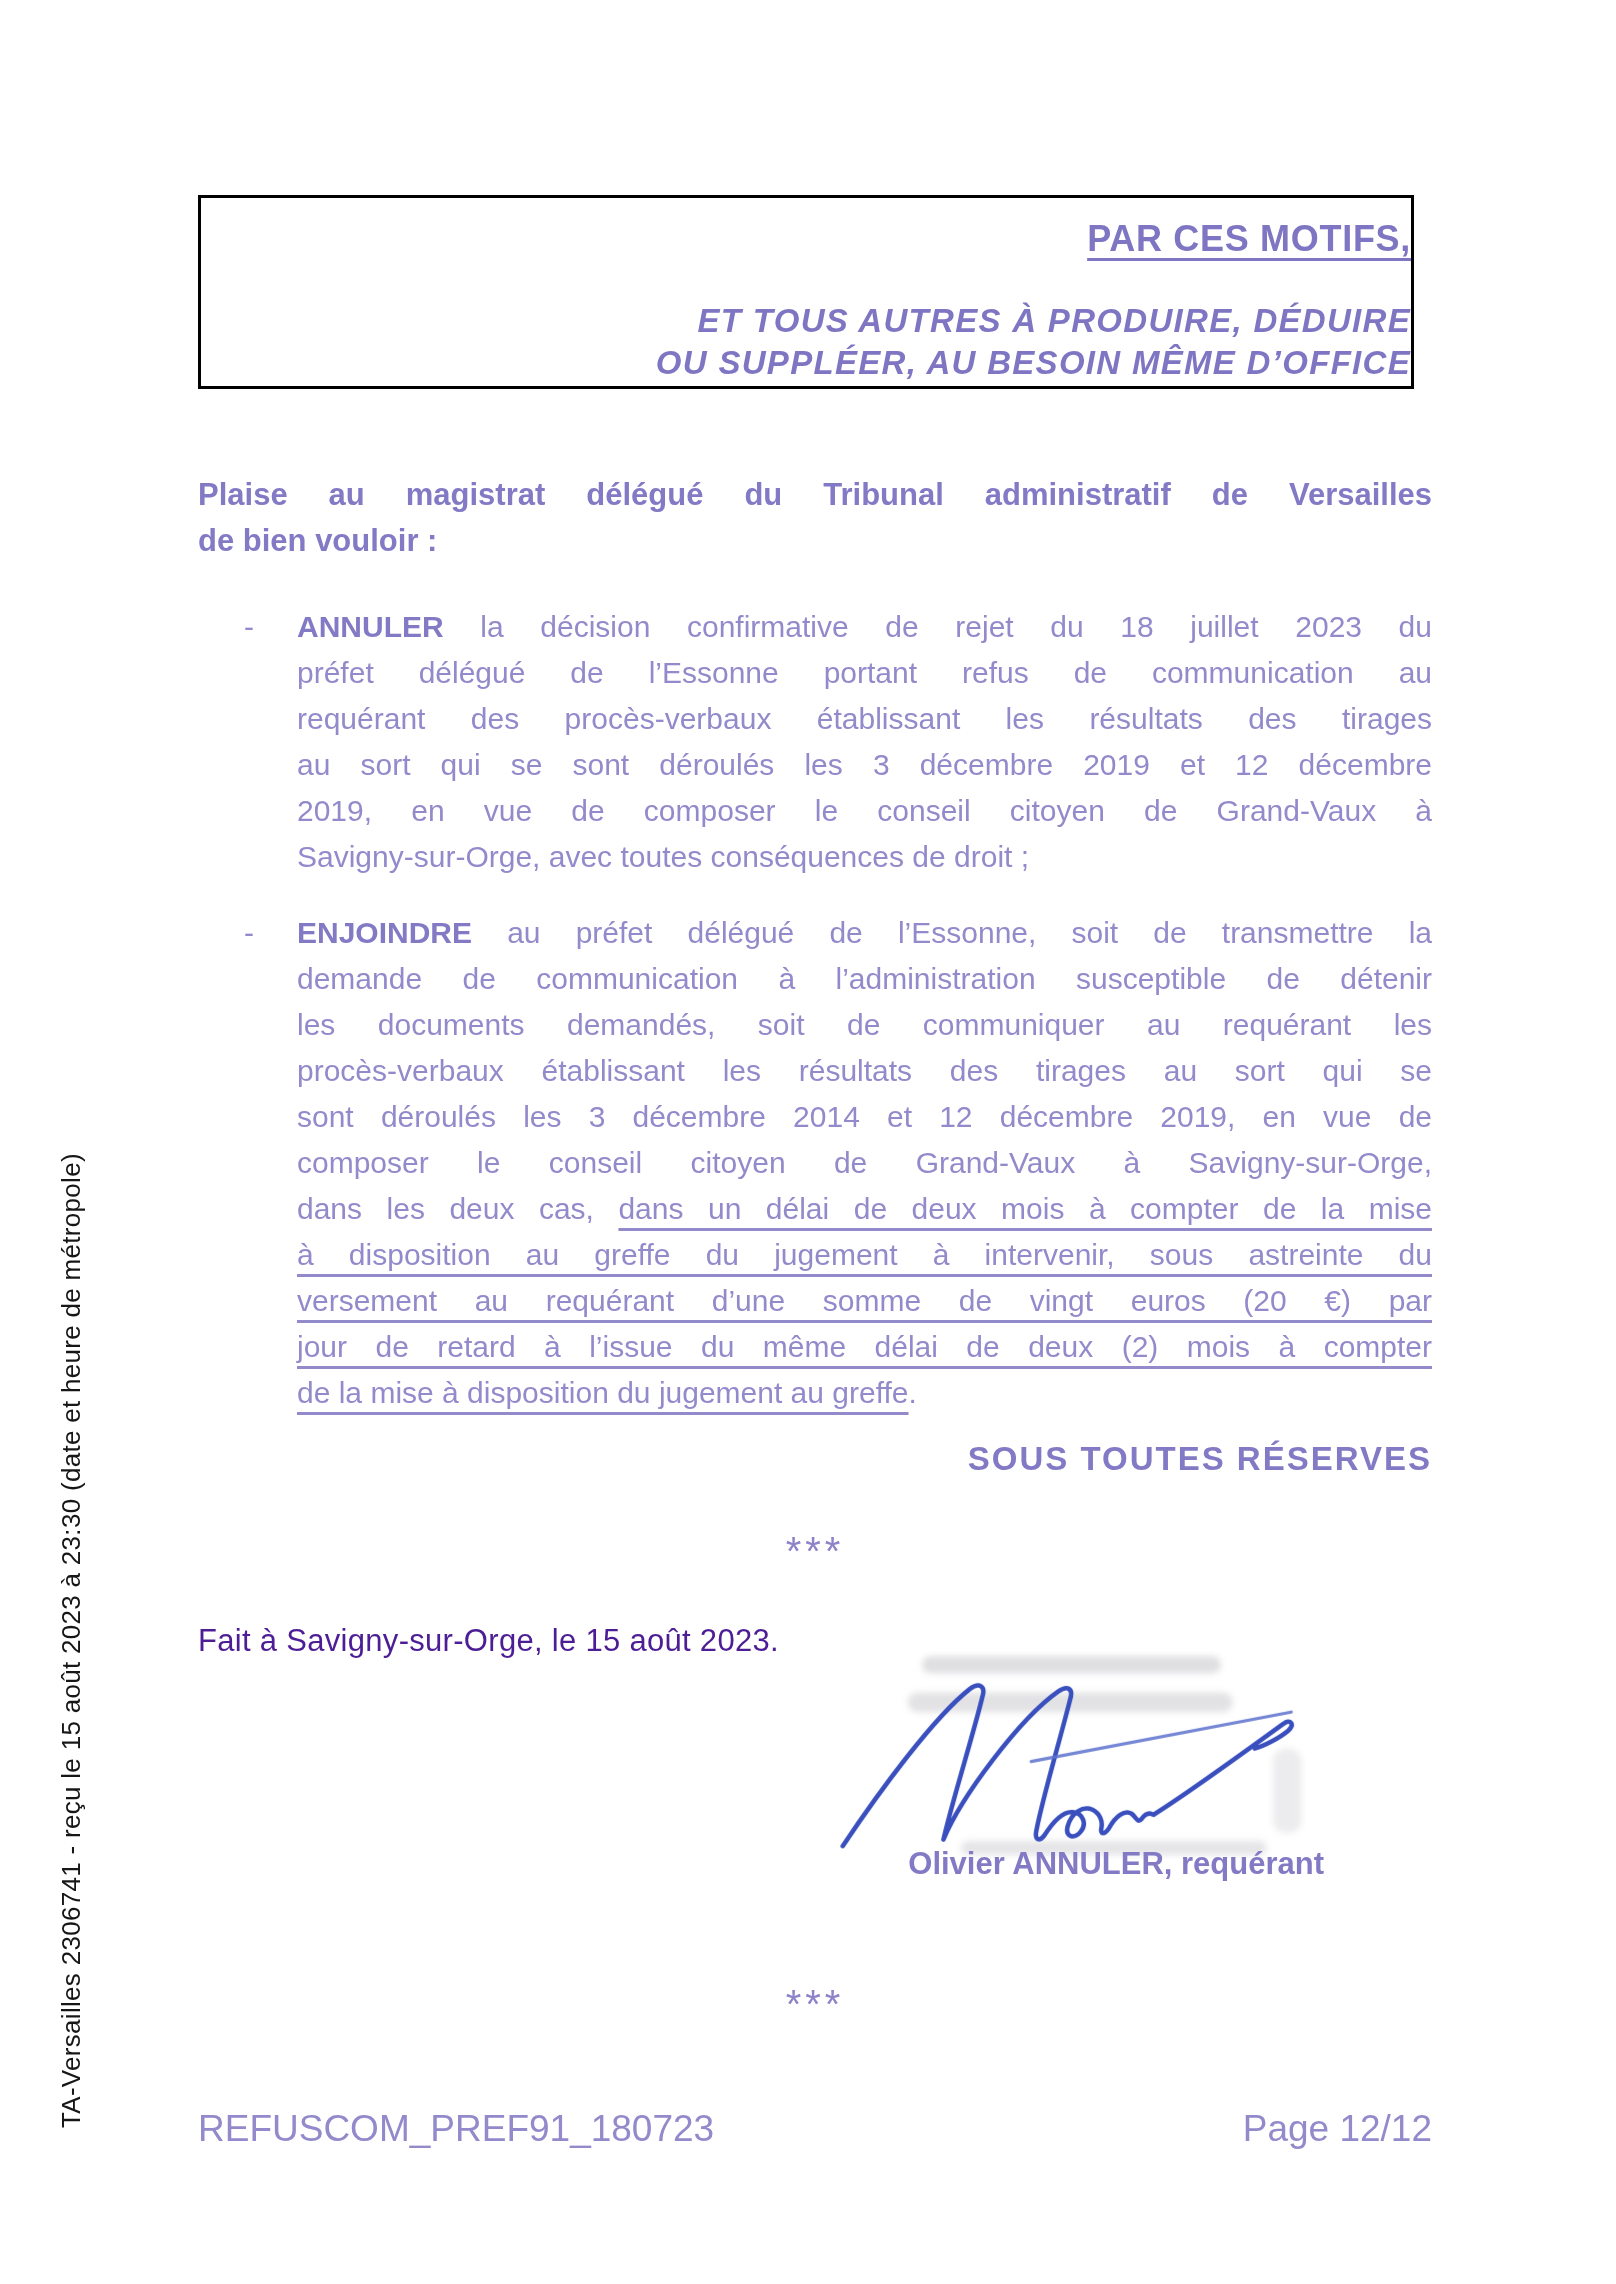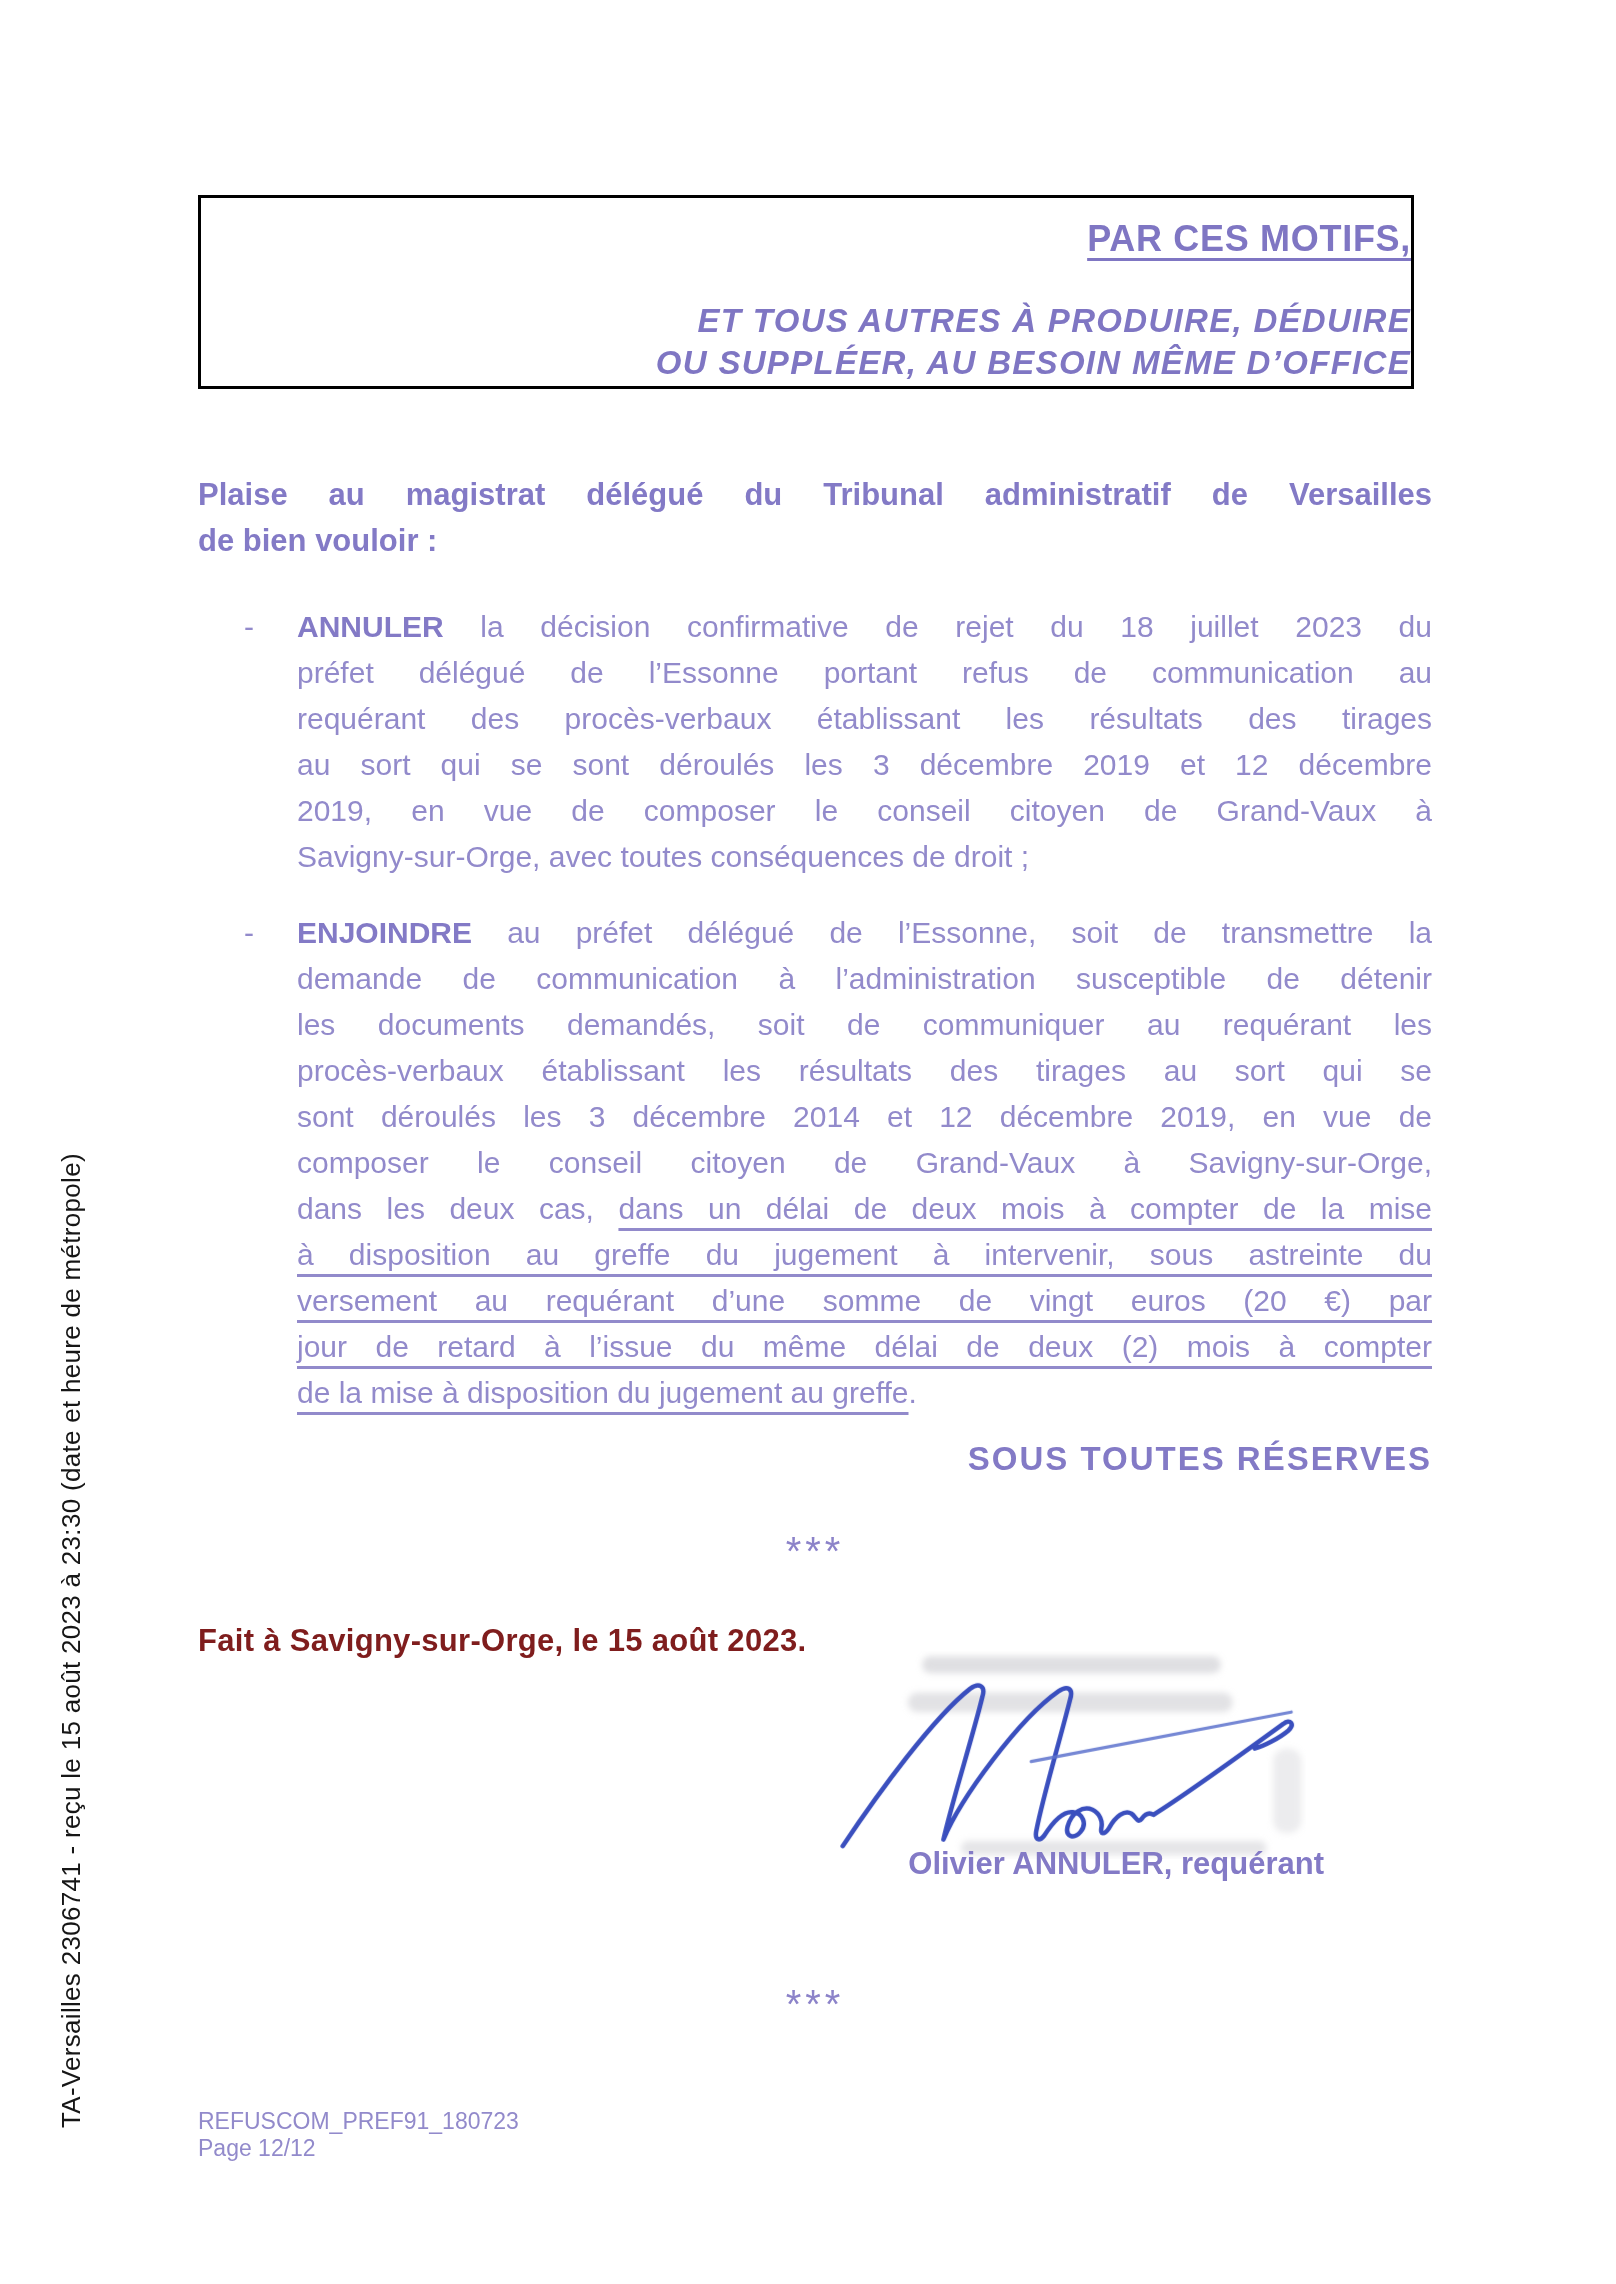--- a/index.html
+++ b/index.html
@@ -58,32 +58,32 @@
     font-size:33px;font-weight:bold;letter-spacing:2px;color:#837ac6;
   }
   .stars{
     position:absolute;left:198px;width:1234px;text-align:center;
     font-size:40px;color:#8c83c9;letter-spacing:3.9px;
   }
   .stars1{top:1529px;}
   .stars2{top:1982px;}
   .fait{
     position:absolute;left:198px;top:1623px;
-    font-size:31px;font-weight:bold;color:#7f1d1d;letter-spacing:0.3px;
+    font-size:31px;font-weight:normal;color:#4c1d95;letter-spacing:0.3px;
   }
   .signature{position:absolute;left:824px;top:1651px;width:482px;height:208px;}
   .signatory{
     position:absolute;left:198px;top:1846px;width:1234px;box-sizing:border-box;
     padding-right:108px;text-align:right;
     font-size:31px;font-weight:bold;color:#837ac6;
   }
   .footer{
     position:absolute;left:198px;top:2108px;width:1234px;
     display:flex;justify-content:space-between;align-items:baseline;
-    font-size:23px;color:#928acb;flex-direction:column;
+    font-size:37px;color:#928acb;
   }
 </style>
 </head>
 <body>
 
 <div class="page">
 
   <div class="stamp">TA-Versailles 2306741 - reçu le 15 août 2023 à 23:30 (date et heure de métropole)</div>
 
   <div class="motifs-box">

